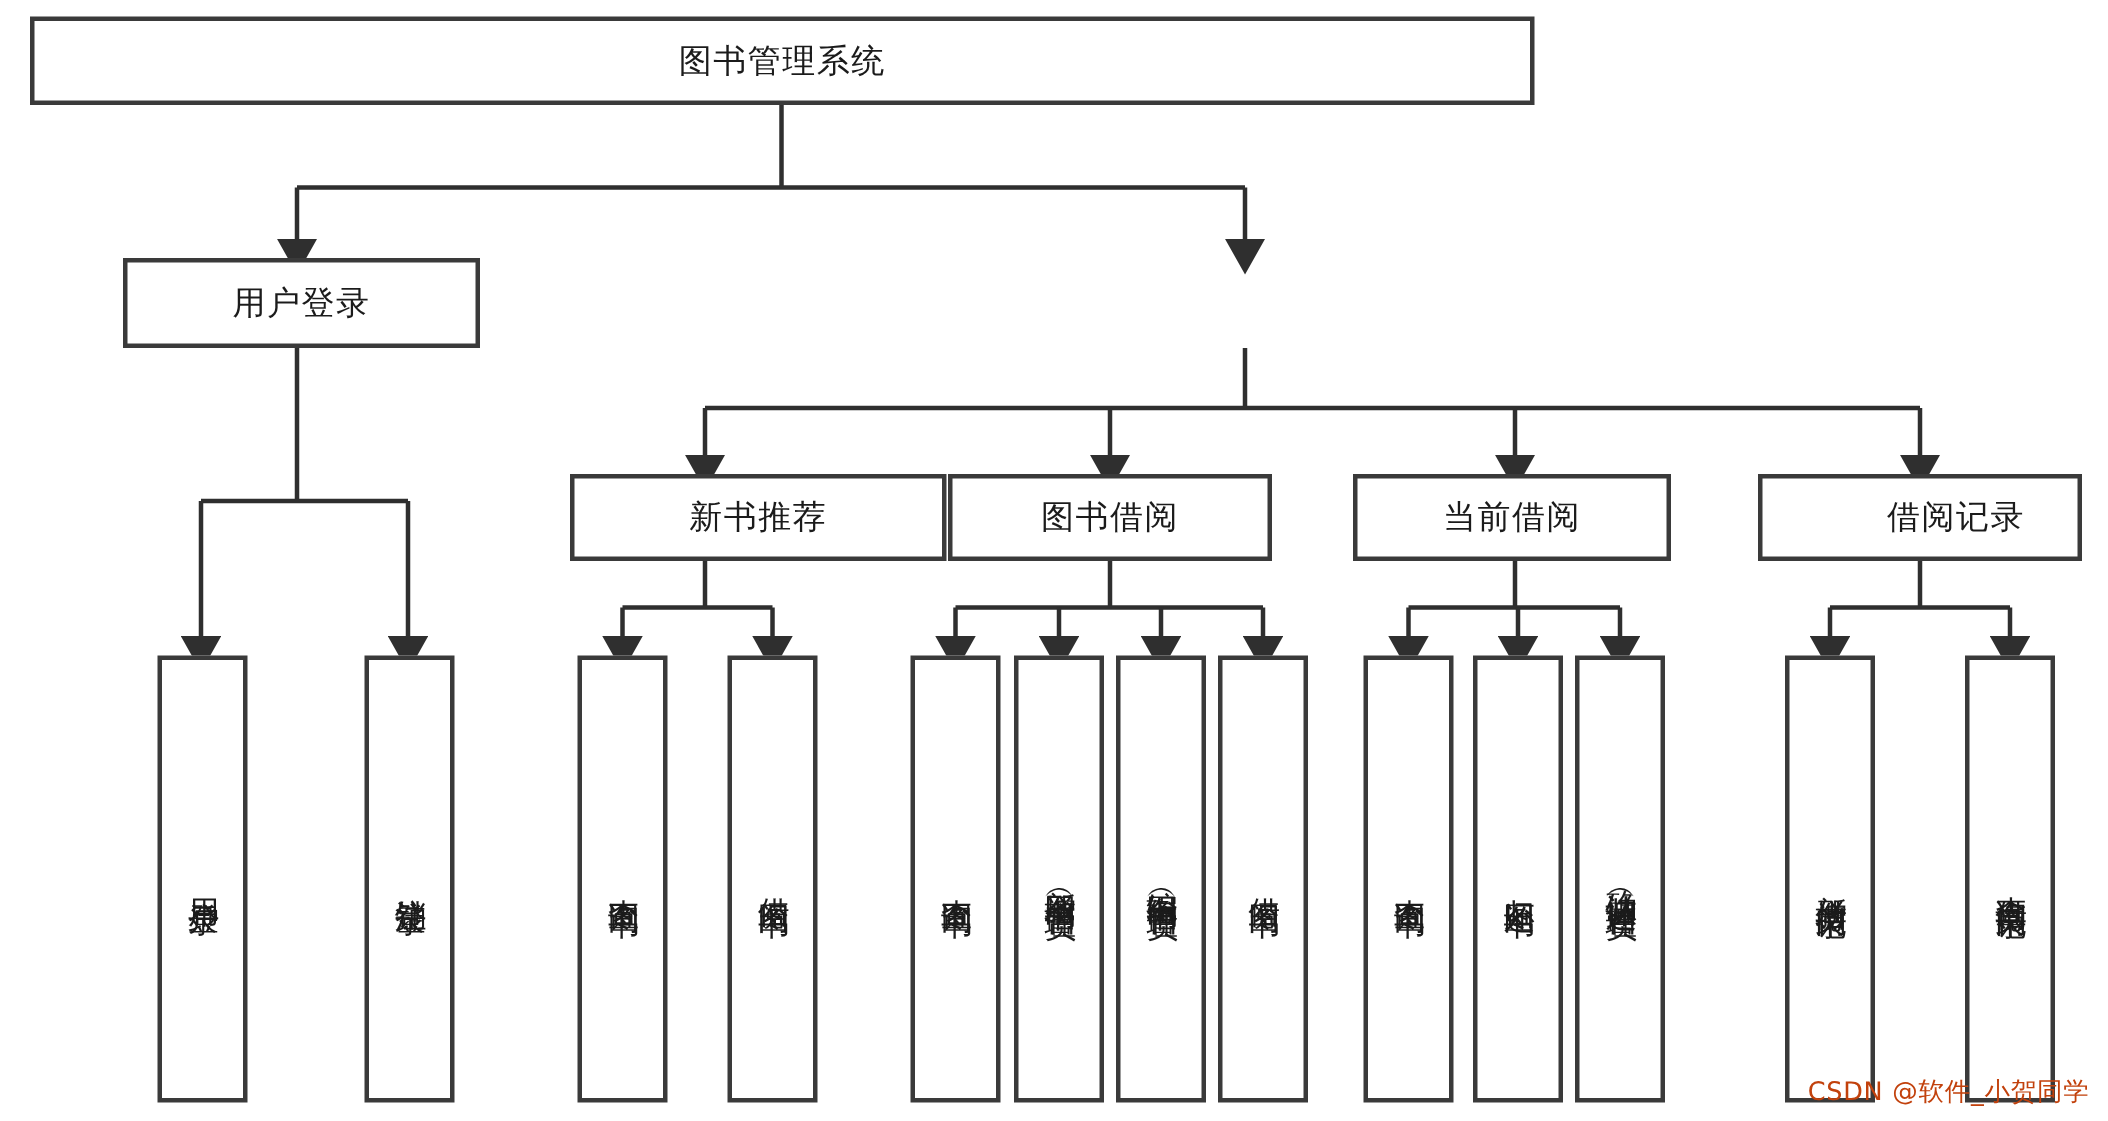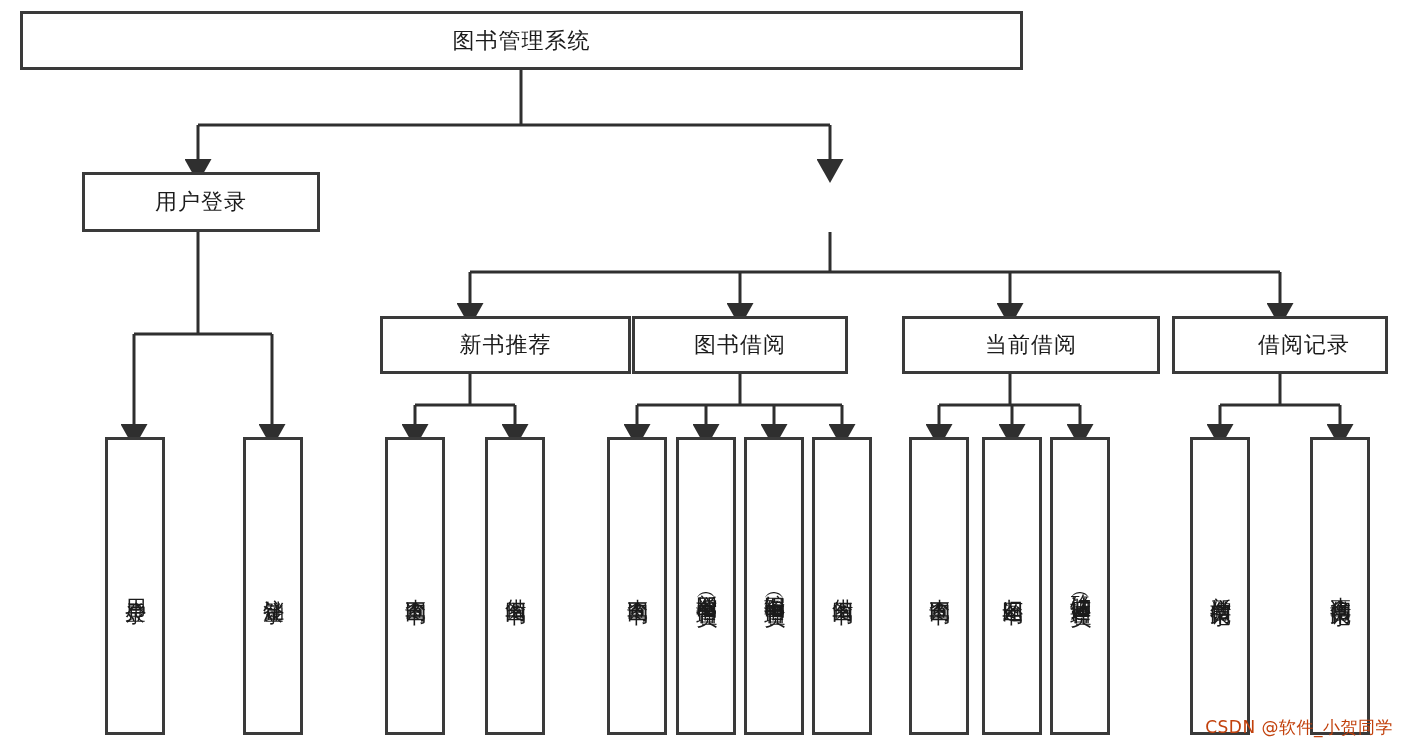--- a/index.html
+++ b/index.html
@@ -131,21 +131,21 @@
   <div class="node horiz" style="left:82px; top:172px; width:238px; height:60px;">
     <span>用户登录</span>
   </div>
 
   <div class="node horiz" style="left:362px; top:316px; width:251px; height:58px;margin-left:18px;">
     <span>新书推荐</span>
   </div>
   <div class="node horiz" style="left:632px; top:316px; width:216px; height:58px;">
     <span>图书借阅</span>
   </div>
-  <div class="node horiz" style="left:902px; top:316px; width:258px; height:58px;">
+  <div class="node horiz" style="left:902px; top:316px; width:212px; height:58px;">
     <span>当前借阅</span>
   </div>
   <div class="node horiz" style="left:1172px; top:316px; width:216px; height:58px;padding-left:48px;">
     <span>借阅记录</span>
   </div>
 
   <div class="node vert" style="left:105px; top:437px; width:60px; height:298px;">
     <span class="vtext">用户登录</span>
   </div>
   <div class="node vert" style="left:243px; top:437px; width:60px; height:298px;">

